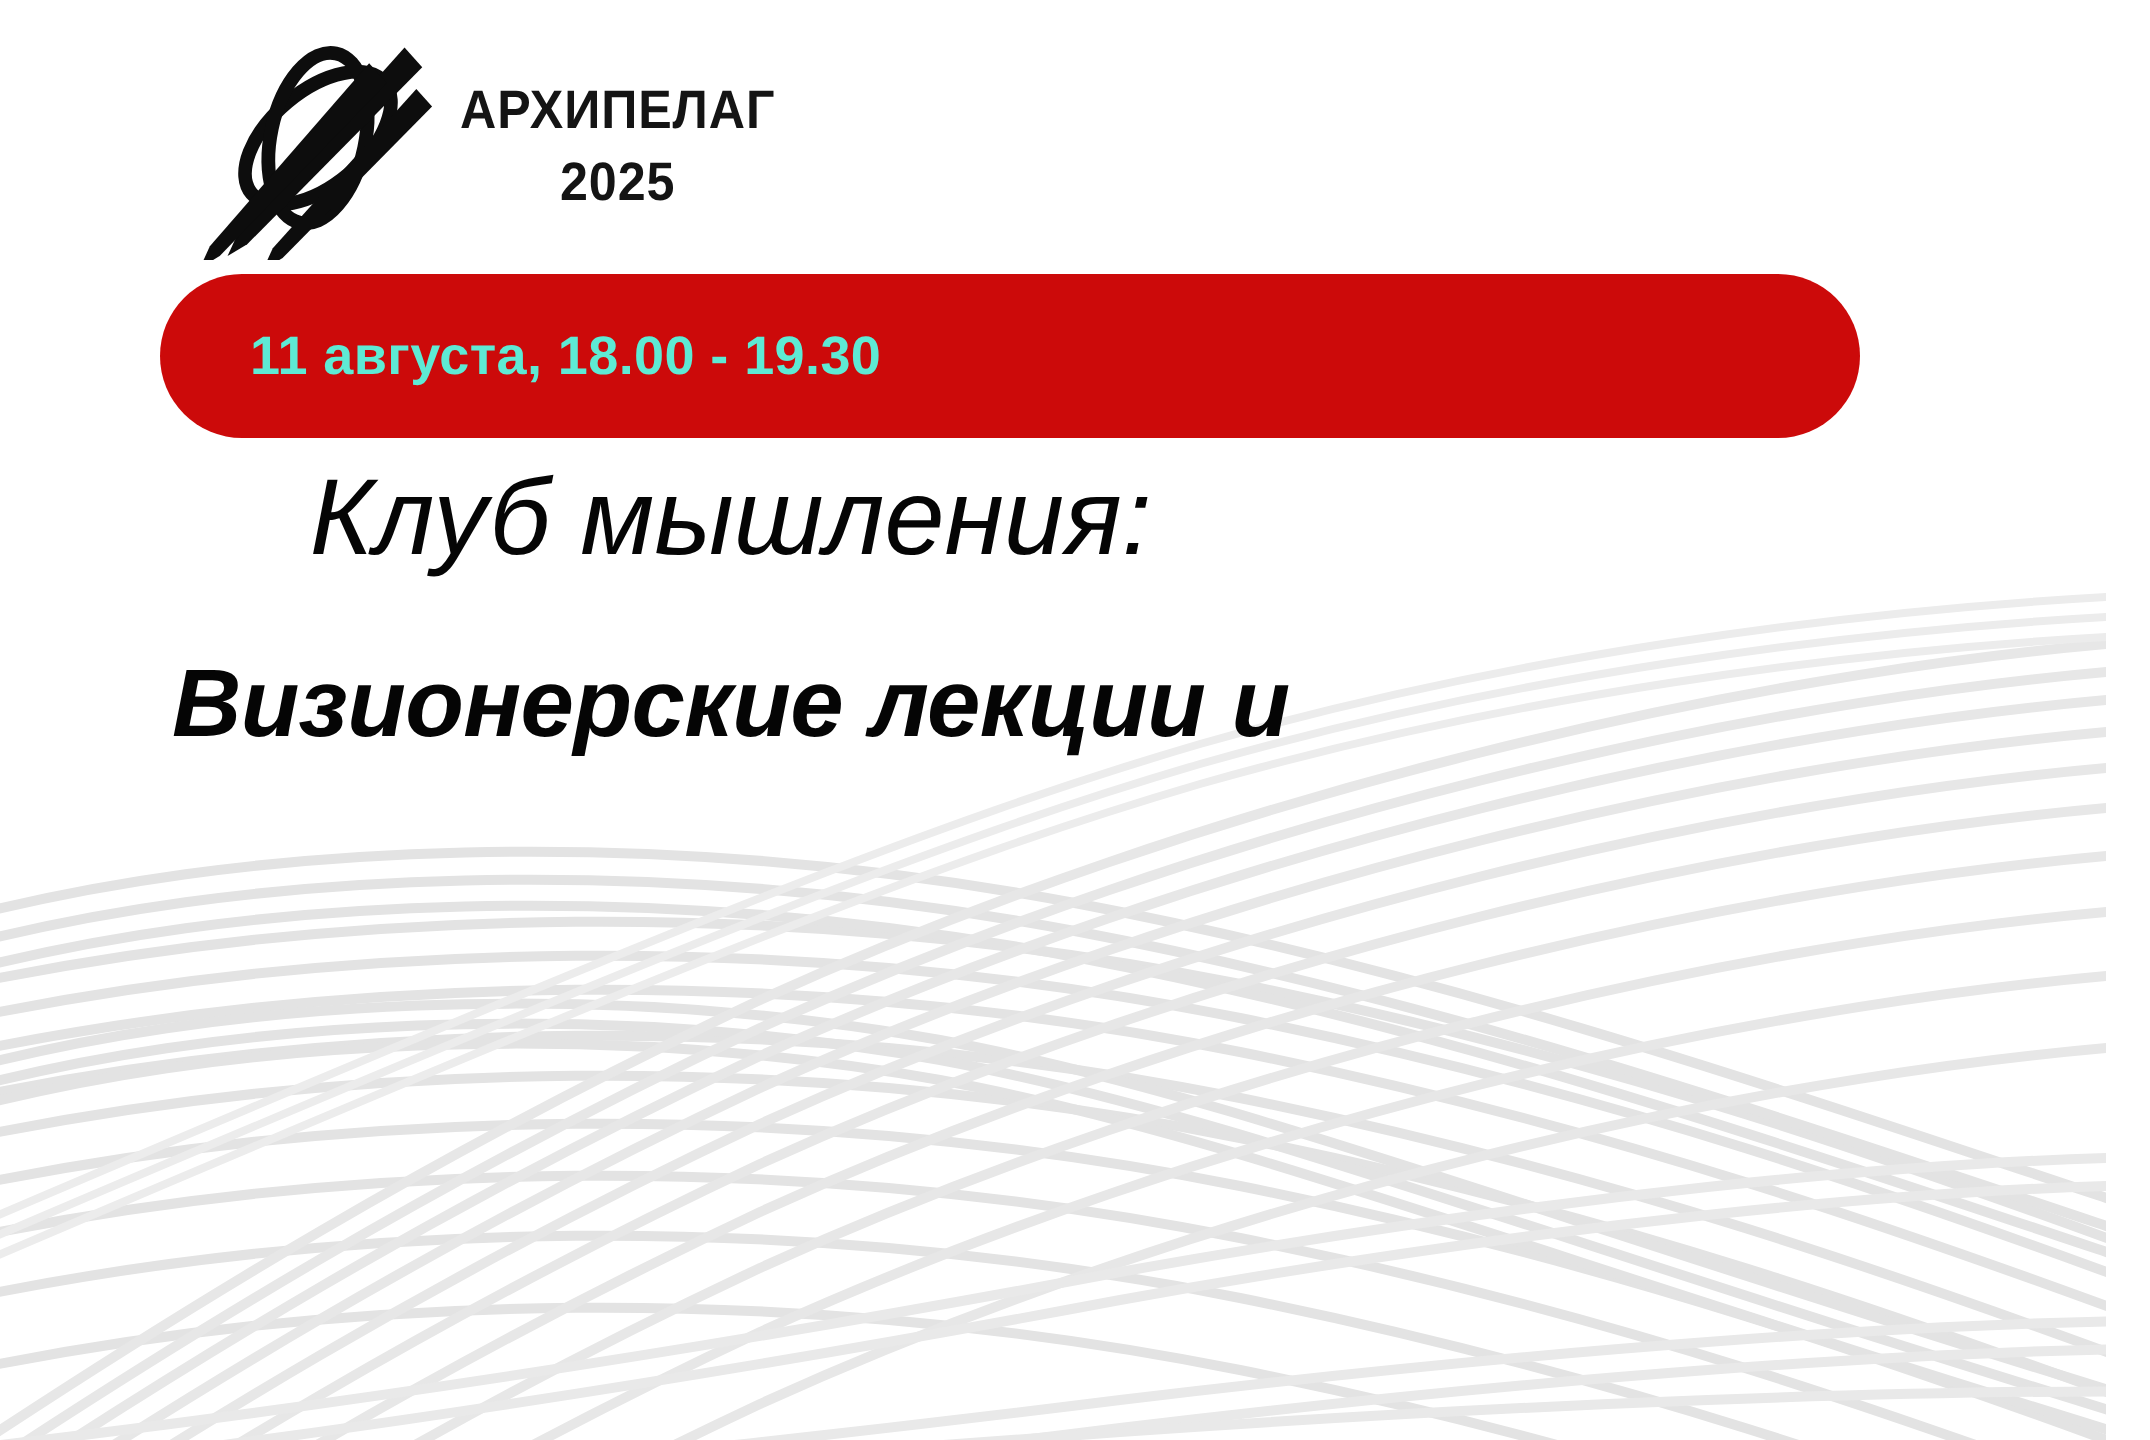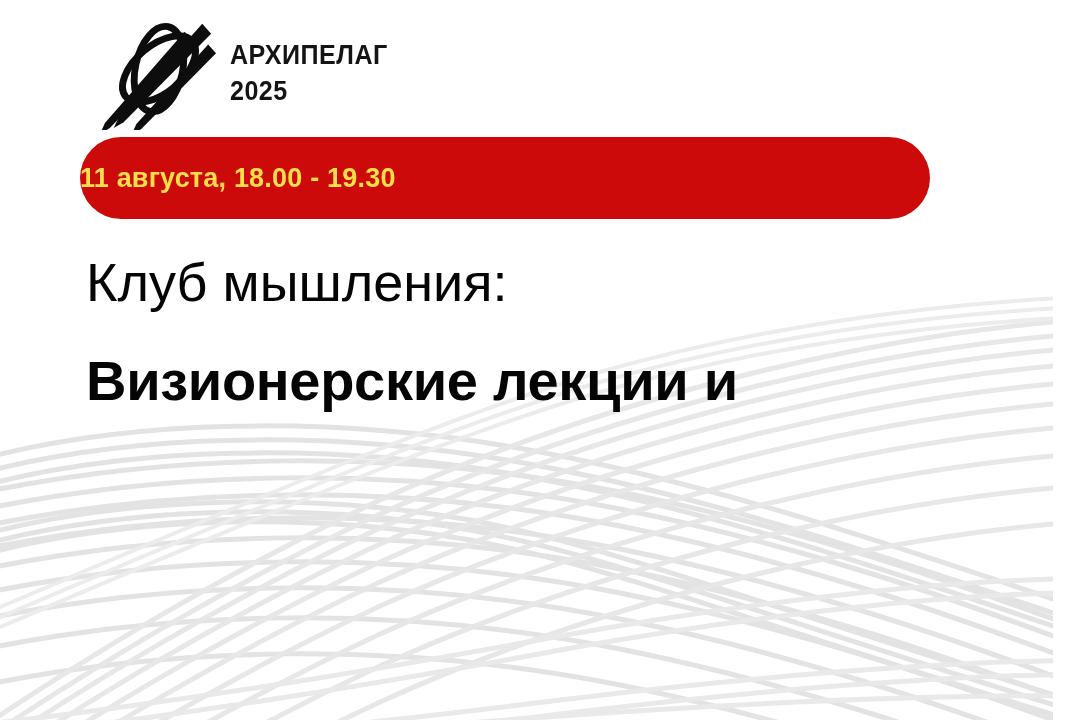--- a/index.html
+++ b/index.html
@@ -10,20 +10,21 @@
   }
   body {
     font-family: "Liberation Sans", sans-serif;
   }
   .poster {
     position: relative;
     width: 1053px;
     height: 720px;
     background: #ffffff;
     overflow: hidden;
+    text-align: center;
   }
 
   
   .bg-waves {
     position: absolute;
     left: 0;
     top: 0;
     width: 1075px;
     height: 720px;
     z-index: 0;
@@ -82,48 +83,50 @@
     width: 850px;
     height: 82px;
     background: #cc0a0a;
     border-radius: 41px;
     z-index: 3;
     box-sizing: border-box;
     display: flex;
     align-items: center;
   }
   .date-badge-text {
-    color: #fde047;
+    color: #5eead4;
     font-family: "Liberation Sans", sans-serif;
     font-weight: bold;
     font-size: 27px;
     letter-spacing: 0.2px;
+    margin-left: 45px;
     white-space: nowrap;
   }
 
   
   .headings {
     position: absolute;
     left: 86px;
-    top: 255px;
+    top: 232px;
     z-index: 3;
+    font-style: italic;
   }
   .kicker {
     font-family: "Liberation Sans", sans-serif;
     font-weight: normal;
     font-size: 54px;
     line-height: 1.02;
     color: #050505;
     white-space: nowrap;
     margin: 0;
   }
   .title {
     font-family: "Liberation Sans", sans-serif;
     font-weight: bold;
-    font-size: 56px;
+    font-size: 48px;
     line-height: 1.33;
     color: #050505;
     margin: 34px 0 0 0;
     letter-spacing: -0.3px;
   }
   .title-line {
     display: block;
     white-space: nowrap;
   }
 </style>

